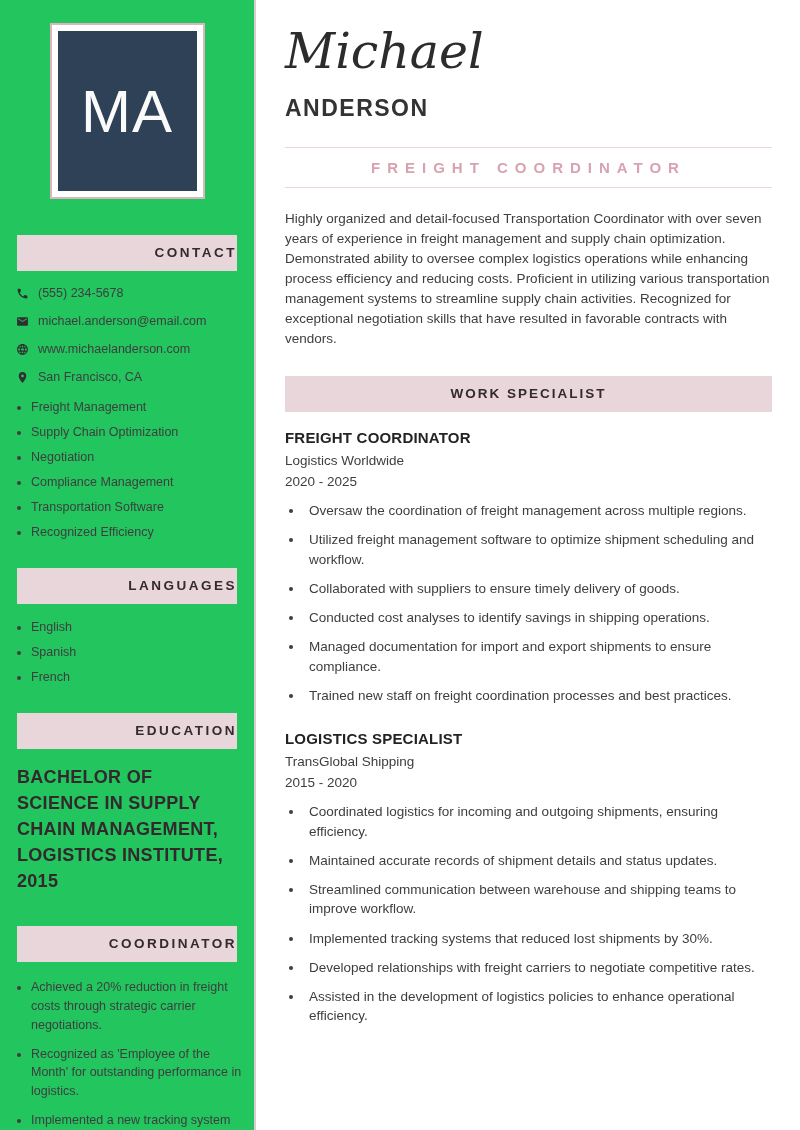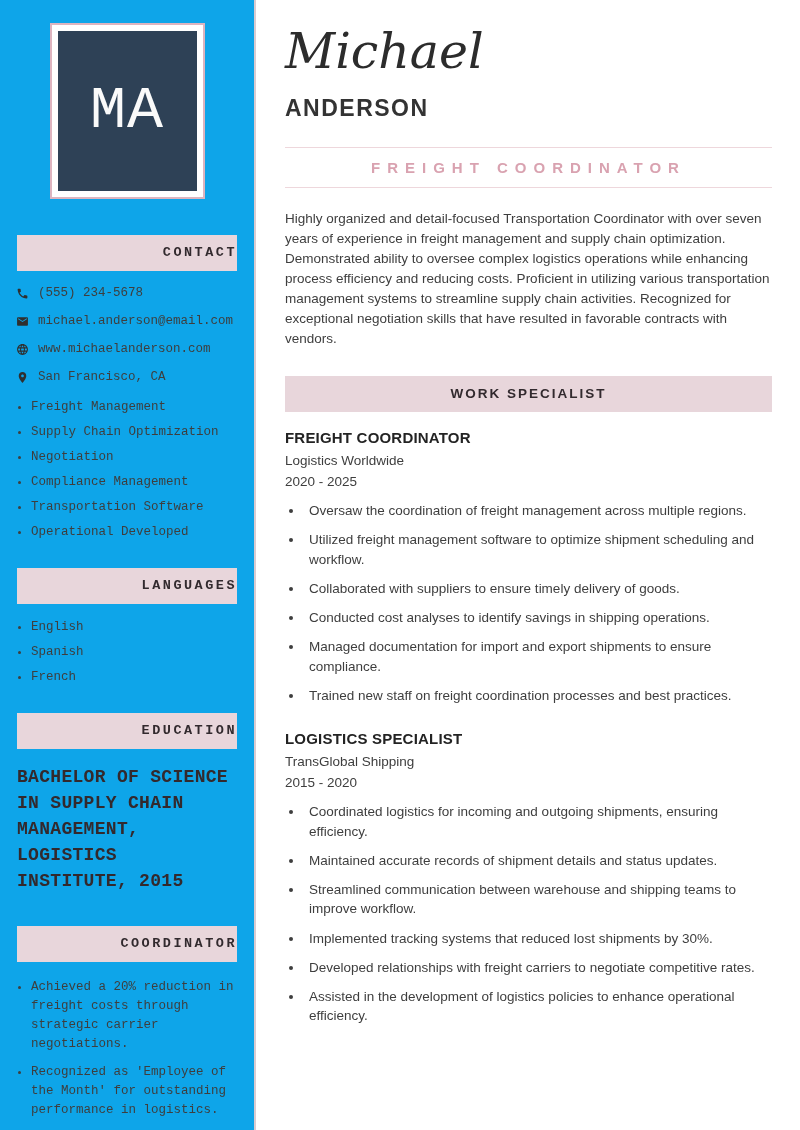--- a/index.html
+++ b/index.html
@@ -4,21 +4,21 @@
 <style>
   html,body { margin:0; padding:0; background:#ffffff; }
   .page {
     width:800px; height:1130px; display:flex; overflow:hidden;
     font-family:"Liberation Sans", sans-serif;
   }
 
   
   .sidebar {
     width:256px; min-width:256px; box-sizing:border-box;
-    background:#0ea5e9; border-right:2px solid #d9cbd0;font-family:Liberation Mono, monospace;
+    background:#22c55e; border-right:2px solid #d9cbd0;
   }
   .monogram-frame {
     width:155px; box-sizing:border-box; margin:23px auto 0;
     background:#ffffff; border:2px solid #ddb4bf; padding:6px;
   }
   .monogram {
     background:#2e4156; height:160px;
     display:flex; align-items:center; justify-content:center;
     color:#fafafa; font-size:60px; letter-spacing:1px;
   }
@@ -126,21 +126,21 @@
       </div>
     </div>
 
     <ul class="side-list">
 
     <li>Freight Management</li>
         <li>Supply Chain Optimization</li>
         <li>Negotiation</li>
         <li>Compliance Management</li>
         <li>Transportation Software</li>
-        <li>Operational Developed</li>
+        <li>Recognized Efficiency</li>
       </ul>
 
     <div class="band band-languages">LANGUAGES</div>
     <ul class="side-list">
 
     <li>English</li>
         <li>Spanish</li>
         <li>French</li>
       </ul>
 

